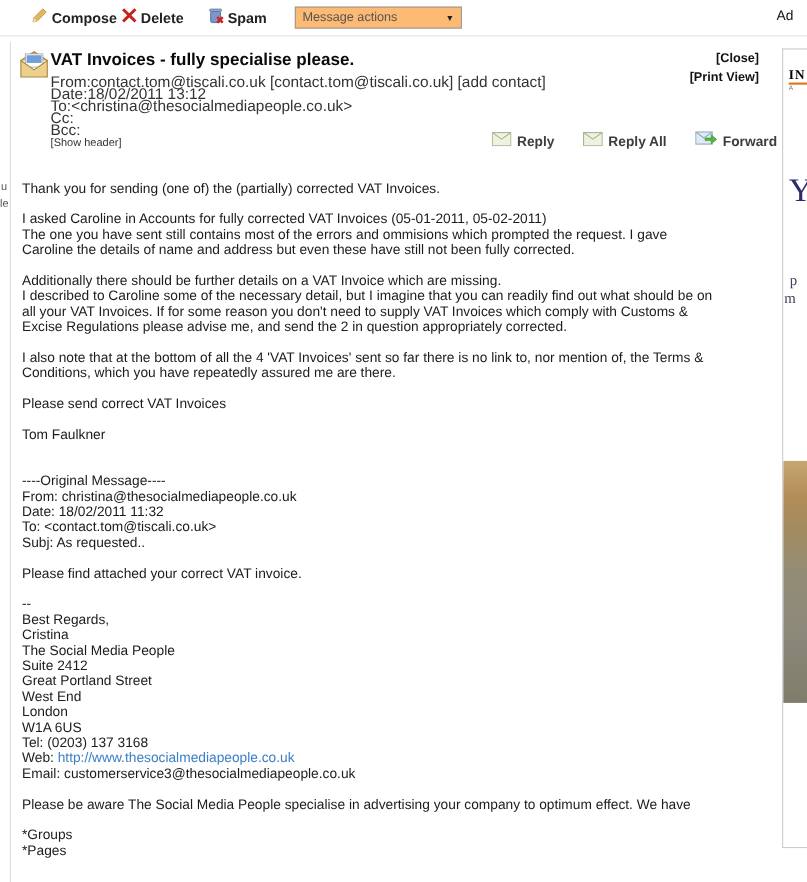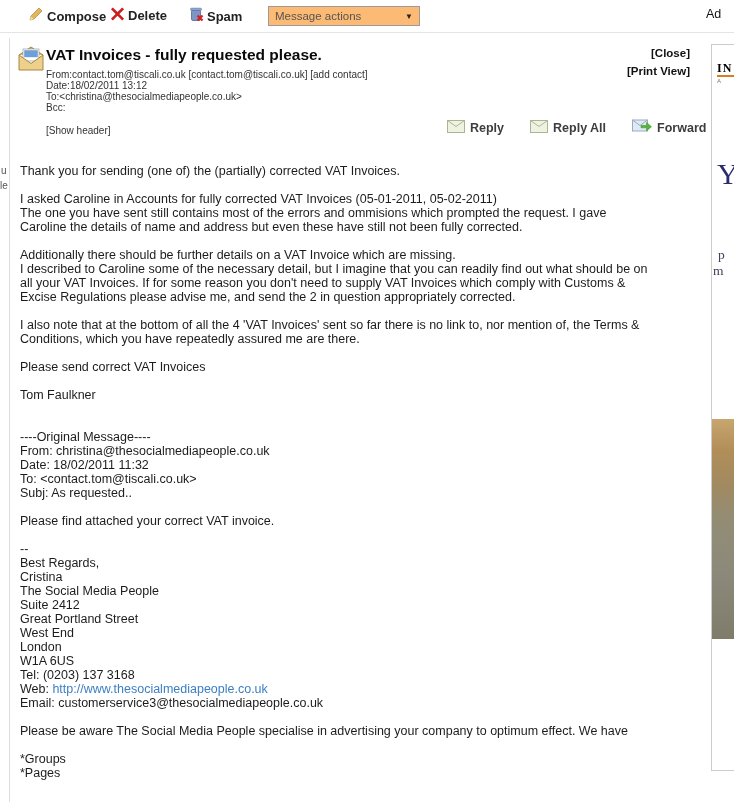--- a/index.html
+++ b/index.html
@@ -16,21 +16,21 @@
   #btn-spam{left:188px;}
   #msg-actions{position:absolute;left:268px;top:6px;width:152px;height:20px;border:1px solid #9b9b9b;background:#fdba74;
     display:flex;align-items:center;justify-content:space-between;padding:0 6px;box-sizing:border-box;cursor:pointer;}
   #msg-actions .sel-text{font-size:11.5px;color:#555;}
   #msg-actions .arrow{font-size:8px;color:#222;}
   #ad-top-label{position:absolute;left:706px;top:7px;width:28px;overflow:hidden;font-size:12.5px;color:#111;white-space:nowrap;}
   
   #msg-panel-border{position:absolute;left:9px;top:38px;width:700px;height:764px;border-left:1px solid #ddd;background:#fff;}
   #mail-open{position:absolute;left:17px;top:45px;width:28px;height:27px;}
   #subject{position:absolute;left:46px;top:46px;font-size:15.5px;font-weight:bold;color:#0a0a0a;white-space:nowrap;}
-  #meta{position:absolute;left:46px;top:69px;font-size:10px;line-height:11px;color:#333;}
+  #meta{position:absolute;left:46px;top:69px;font-size:14px;line-height:11px;color:#333;}
   #meta .mline{white-space:nowrap;}
   .linky{cursor:pointer;}
   #show-header{position:absolute;left:46px;top:125px;font-size:10px;color:#333;cursor:pointer;}
   #close-lbl{position:absolute;right:44px;top:47px;font-size:11.5px;font-weight:bold;color:#111;cursor:pointer;}
   #print-lbl{position:absolute;right:44px;top:65px;font-size:11.5px;font-weight:bold;color:#111;cursor:pointer;}
   #action-row{position:absolute;left:447px;top:119px;display:flex;align-items:center;gap:26px;}
   .act-btn{display:flex;align-items:center;gap:5px;cursor:pointer;}
   .act-btn .lbl{font-size:12.5px;font-weight:bold;color:#3d3d3d;}
   
   #email-body{position:absolute;left:20px;top:150px;width:680px;font-size:12.5px;line-height:14px;color:#1c1c1c;}
@@ -102,29 +102,30 @@
 
   <div id="mail-open">
     <svg width="28" height="27" viewBox="0 0 28 27">
       <path d="M2 10 L14 2 L26 10" fill="#d8b35e" stroke="#a8873e" stroke-width="1"></path>
       <rect x="6" y="4" width="16" height="12" fill="#ffffff" stroke="#9a9a9a" stroke-width="0.7"></rect>
       <rect x="7.2" y="5.2" width="13.6" height="7" fill="#6f9fd8"></rect>
       <path d="M2 10 L14 18.5 L26 10 L26 25 L2 25 Z" fill="#ecd08c" stroke="#a8873e" stroke-width="1"></path>
     </svg>
   </div>
 
-  <div id="subject">VAT Invoices - fully requested please.</div>
+  <div id="subject">VAT Invoices - fully specialise please.</div>
 
   <div id="close-lbl">[Close]</div>
   <div id="print-lbl">[Print View]</div>
 
   <div id="meta">
     <div class="mline"><span>From:contact.tom@tiscali.co.uk [contact.tom@tiscali.co.uk]</span> <span class="linky">[add contact]</span></div>
     <div class="mline">Date:18/02/2011 13:12</div>
     <div class="mline">To:&lt;christina@thesocialmediapeople.co.uk&gt;</div>
+    <div class="mline">Cc:</div>
     <div class="mline">Bcc:</div>
   </div>
   <div id="show-header">[Show header]</div>
 
   <div id="action-row">
     <div class="act-btn">
       <span>
         <svg width="18" height="13" viewBox="0 0 18 13">
             <rect x="0.5" y="0.5" width="17" height="12" fill="#eef2e0" stroke="#a9b694"></rect>
             <path d="M0.5 0.5l8.5 6 8.5-6" fill="none" stroke="#a9b694"></path>

